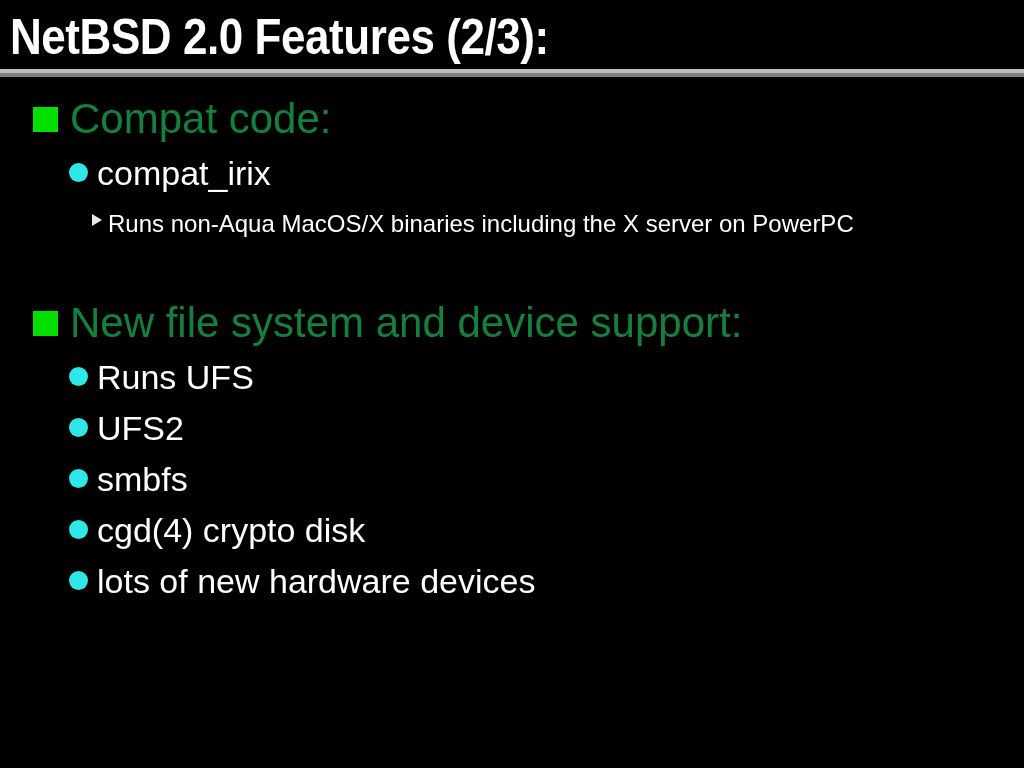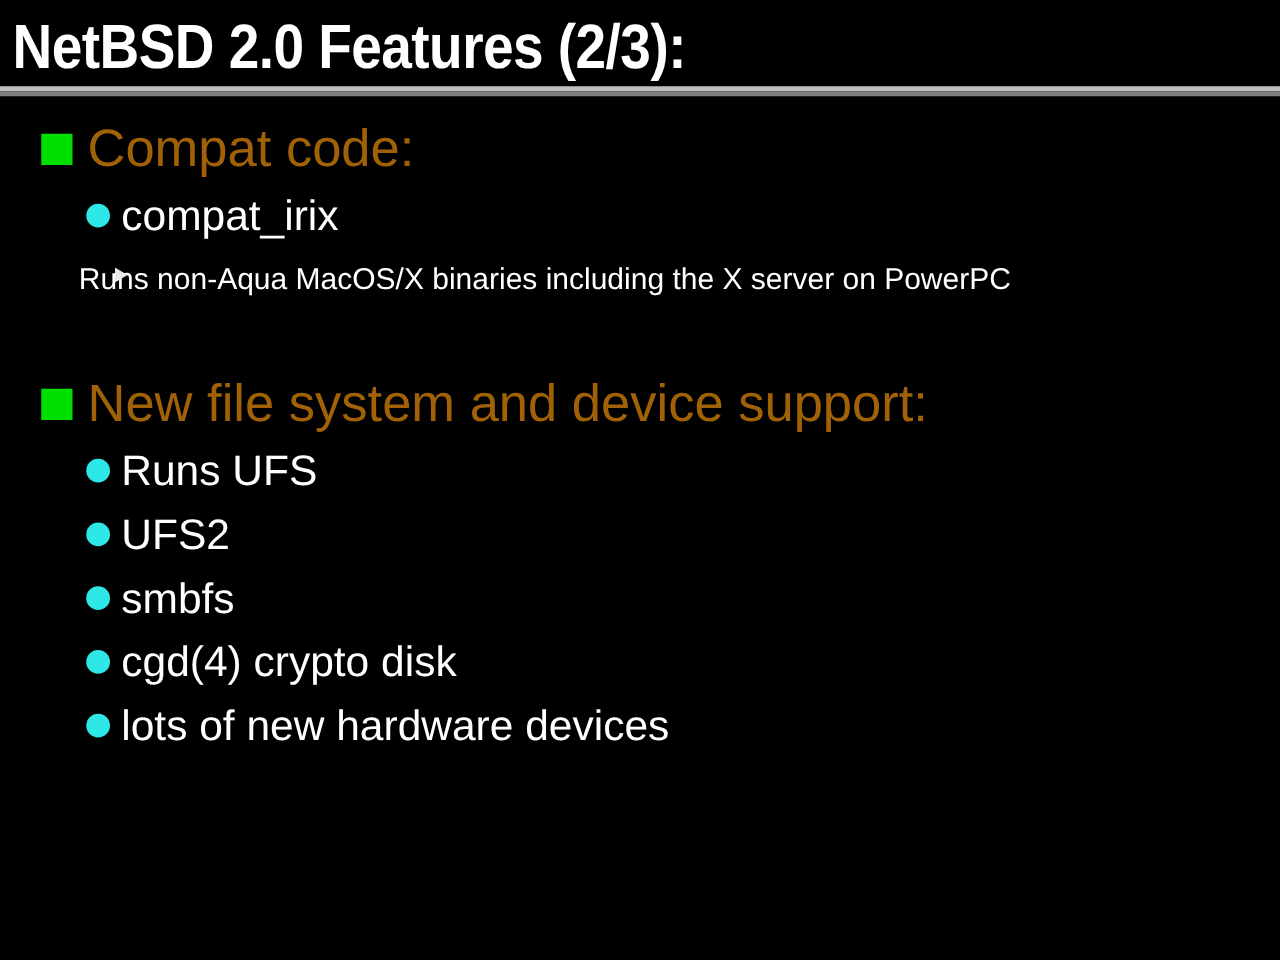--- a/index.html
+++ b/index.html
@@ -79,21 +79,21 @@
   .lvl1 .marker {
     position: absolute;
     left: 33px;
     top: 17px;
     width: 25px;
     height: 25px;
     background: #00e000;
   }
   .lvl1 .txt {
     display: block;
-    color: #a16207;
+    color: #15803d;
     font-size: 42px;
     line-height: 58px;
     white-space: nowrap;
   }
 
   
   .lvl2 {
     position: relative;
     padding-left: 97px;
     min-height: 40px;
@@ -111,21 +111,21 @@
     display: block;
     color: #ffffff;
     font-size: 34px;
     line-height: 51px;
     white-space: nowrap;
   }
 
   
   .lvl3 {
     position: relative;
-    padding-left: 63px;
+    padding-left: 108px;
     min-height: 34px;
   }
   .lvl3 .marker {
     position: absolute;
     left: 92px;
     top: 15px;
     width: 0;
     height: 0;
     border-top: 6px solid transparent;
     border-bottom: 6px solid transparent;

